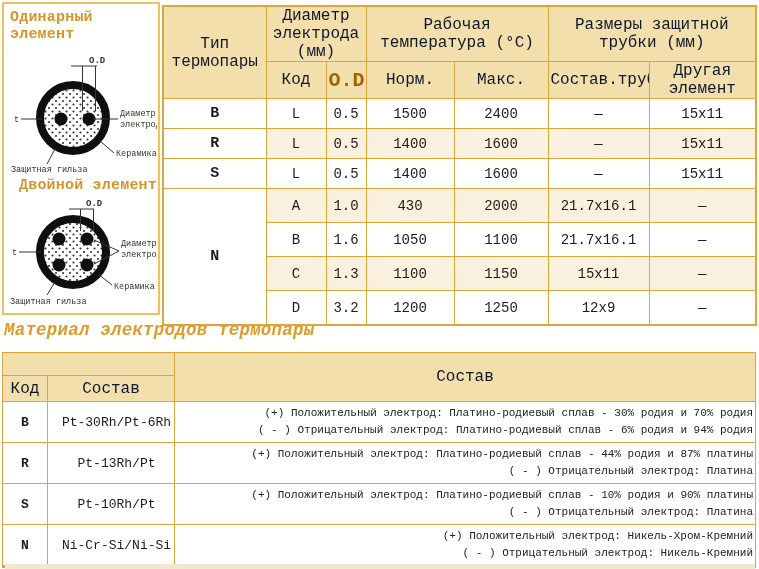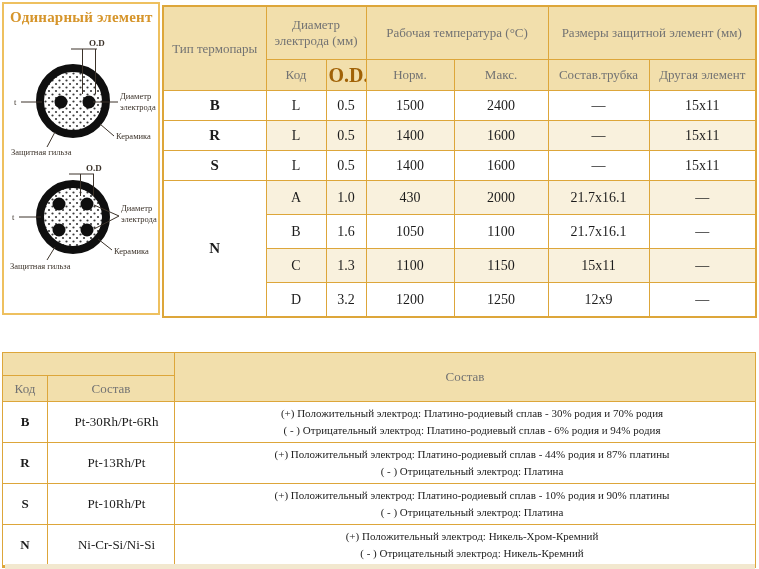--- a/index.html
+++ b/index.html
@@ -1,33 +1,33 @@
 <!DOCTYPE html>
 <html><head>
 <meta charset="utf-8">
 <style>
   html,body{margin:0;padding:0;background:#ffffff;}
   .page{position:relative;width:759px;height:569px;background:#ffffff;
-        font-family:Liberation Serif, serif;color:#1c1c1c;overflow:hidden;}
+        font-family:Liberation Mono, monospace;color:#1c1c1c;overflow:hidden;}
 
   
   .panel{position:absolute;left:2px;top:2px;width:154px;height:309px;
          border:2px solid #eec05f;background:#fff;}
   .panel-title{font-size:15px;font-weight:bold;color:#d6952b;margin:5px 0 0 6px;letter-spacing:0.2px;}
   .panel-title.second{margin:1px 0 0 15px;}
   .diag{display:block;margin:0 auto;}
   .diag text{font-size:8.5px;fill:#3c332a;}
   .diag .bold{font-weight:bold;font-size:9px;}
   .diag line{stroke:#3c332a;stroke-width:1;}
 
   
   table{border-collapse:collapse;table-layout:fixed;}
   td{border:1px solid #dda63a;text-align:center;vertical-align:middle;
      overflow:hidden;padding:0 2px;}
-  .hdr{background:#f2dfac;font-size:13px;color:#737373;}
+  .hdr{background:#f2dfac;font-size:16px;color:#0f172a;}
   .alt{background:#f9f1dd;}
 
   
   .spec{position:absolute;left:162px;top:5px;width:593px;border:2px solid #dda63a;}
   .spec .h1 td{height:52px;}
   .spec .h2 td{height:30px;}
   .spec .dr td{height:29px;}
   .spec .nr td{height:33px;}
   .spec .val{font-size:14px;}
   .spec .type{font-size:15px;font-weight:bold;background:#fff;}
@@ -36,21 +36,21 @@
   
   .mat-title{position:absolute;left:4px;top:320px;font-size:17.5px;font-weight:bold;
              font-style:italic;color:#df9c2d;letter-spacing:0.2px;}
   .mat{position:absolute;left:2px;top:352px;width:753px;border:1px solid #dda63a;
        border-bottom:3px solid #dda63a;}
   .mat .mh1 td{height:22px;}
   .mat .mh2 td{height:25px;}
   .mat .mr td{height:40px;background:#fff;}
   .mat .code{font-size:13px;font-weight:bold;}
   .mat .comp{font-size:13px;text-align:center;padding-left:13px;}
-  .mat .detail{text-align:center;padding-left:16px;font-size:11px;line-height:1.55;color:#222;}
+  .mat .detail{text-align:right;padding-left:16px;font-size:11px;line-height:1.55;color:#222;}
   .shadow-strip{position:absolute;left:5px;top:564px;width:750px;height:5px;background:#f2e8cf;}
 </style>
 </head>
 <body>
 
 <div class="page">
 
   <div class="panel">
     <div class="panel-title">Одинарный элемент</div>
 
@@ -73,20 +73,21 @@
       <text x="9" y="79">t</text>
       <line x1="88" y1="76" x2="113" y2="76"></line>
       <text x="115" y="73">Диаметр</text>
       <text x="115" y="84">электрода</text>
       <line x1="95" y1="98" x2="109" y2="110"></line>
       <text x="111" y="113">Керамика</text>
       <line x1="50" y1="106" x2="42" y2="121"></line>
       <text x="6" y="129">Защитная гильза</text>
     </svg>
 
+    <div class="panel-title second">Двойной элемент</div>
 
     <svg class="diag" width="152" height="118" viewBox="0 0 152 118">
       <circle cx="68" cy="58" r="33" fill="url(#dots1)" stroke="#0f0f0f" stroke-width="8"></circle>
       <circle cx="54" cy="45" r="6.5" fill="#0f0f0f"></circle>
       <circle cx="82" cy="45" r="6.5" fill="#0f0f0f"></circle>
       <circle cx="54" cy="71" r="6.5" fill="#0f0f0f"></circle>
       <circle cx="82" cy="71" r="6.5" fill="#0f0f0f"></circle>
       <line x1="64" y1="15" x2="89" y2="15"></line>
       <line x1="75.5" y1="15" x2="75.5" y2="37"></line>
       <line x1="88.5" y1="15" x2="88.5" y2="37"></line>
@@ -112,21 +113,21 @@
       <col style="width:88px">
         <col style="width:94px">
         <col style="width:101px">
         <col style="width:107px">
     </colgroup>
     <tbody>
         <tr class="h1">
       <td class="hdr" rowspan="2">Тип термопары</td>
       <td class="hdr" colspan="2">Диаметр электрода (мм)</td>
       <td class="hdr" colspan="2">Рабочая температура (°C)</td>
-      <td class="hdr" colspan="2">Размеры защитной элемент (мм)</td>
+      <td class="hdr" colspan="2">Размеры защитной трубки (мм)</td>
     </tr>
     <tr class="h2">
       <td class="hdr">Код</td>
       <td class="hdr odh">O.D.</td>
       <td class="hdr">Норм.</td>
       <td class="hdr">Макс.</td>
       <td class="hdr">Состав.трубка</td>
       <td class="hdr">Другая элемент</td>
     </tr>
 
@@ -187,20 +188,21 @@
       <td class="val">D</td>
       <td class="val">3.2</td>
       <td class="val">1200</td>
       <td class="val">1250</td>
       <td class="val">12x9</td>
       <td class="val">—</td>
     </tr>
   </tbody>
     </table>
 
+  <div class="mat-title">Материал электродов термопары</div>
 
   <table class="mat">
     <colgroup>
       <col style="width:45px">
         <col style="width:127px">
         <col style="width:581px">
     </colgroup>
     <tbody>
         <tr class="mh1">
       <td class="hdr" colspan="2"></td>

